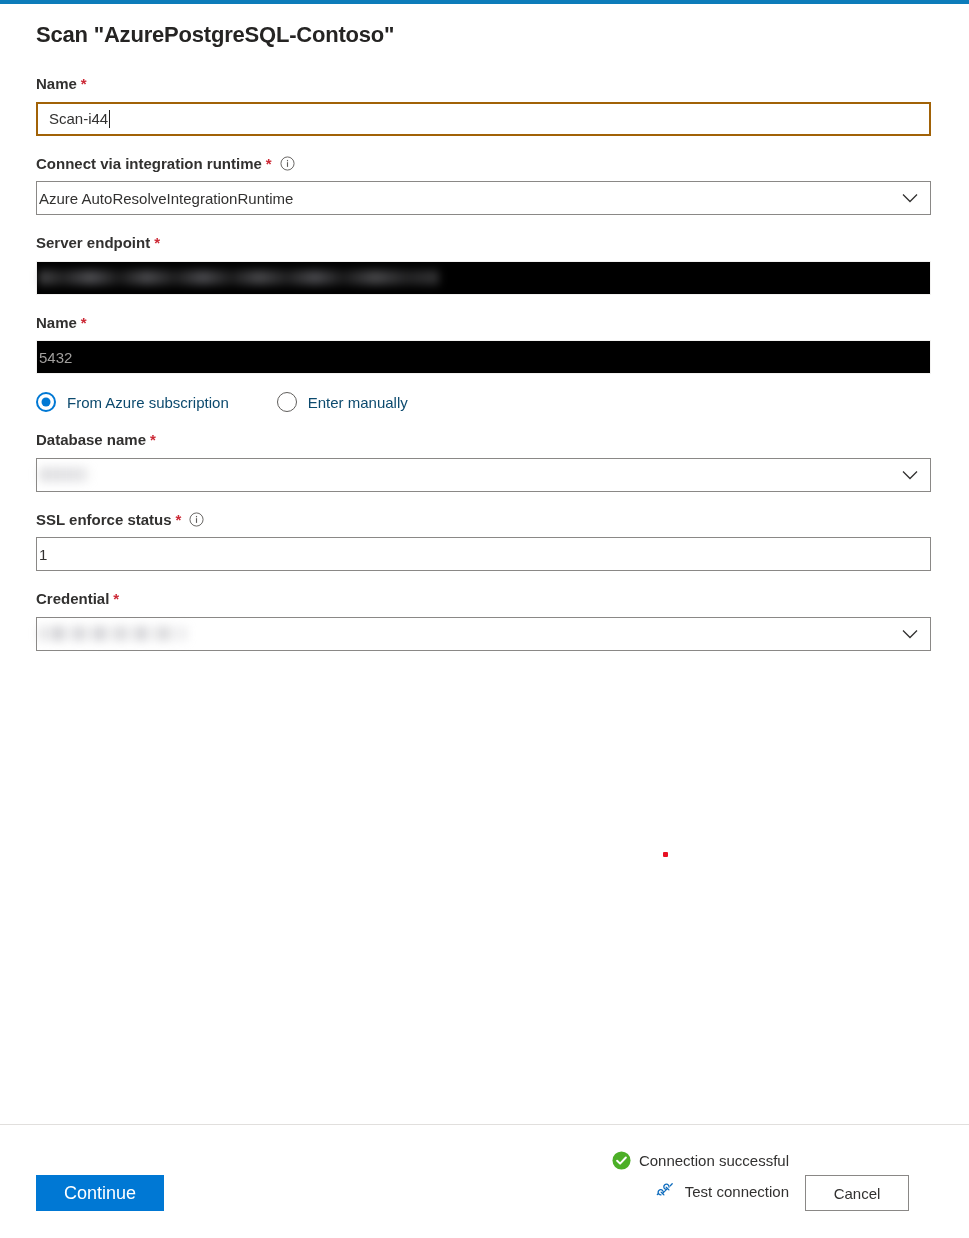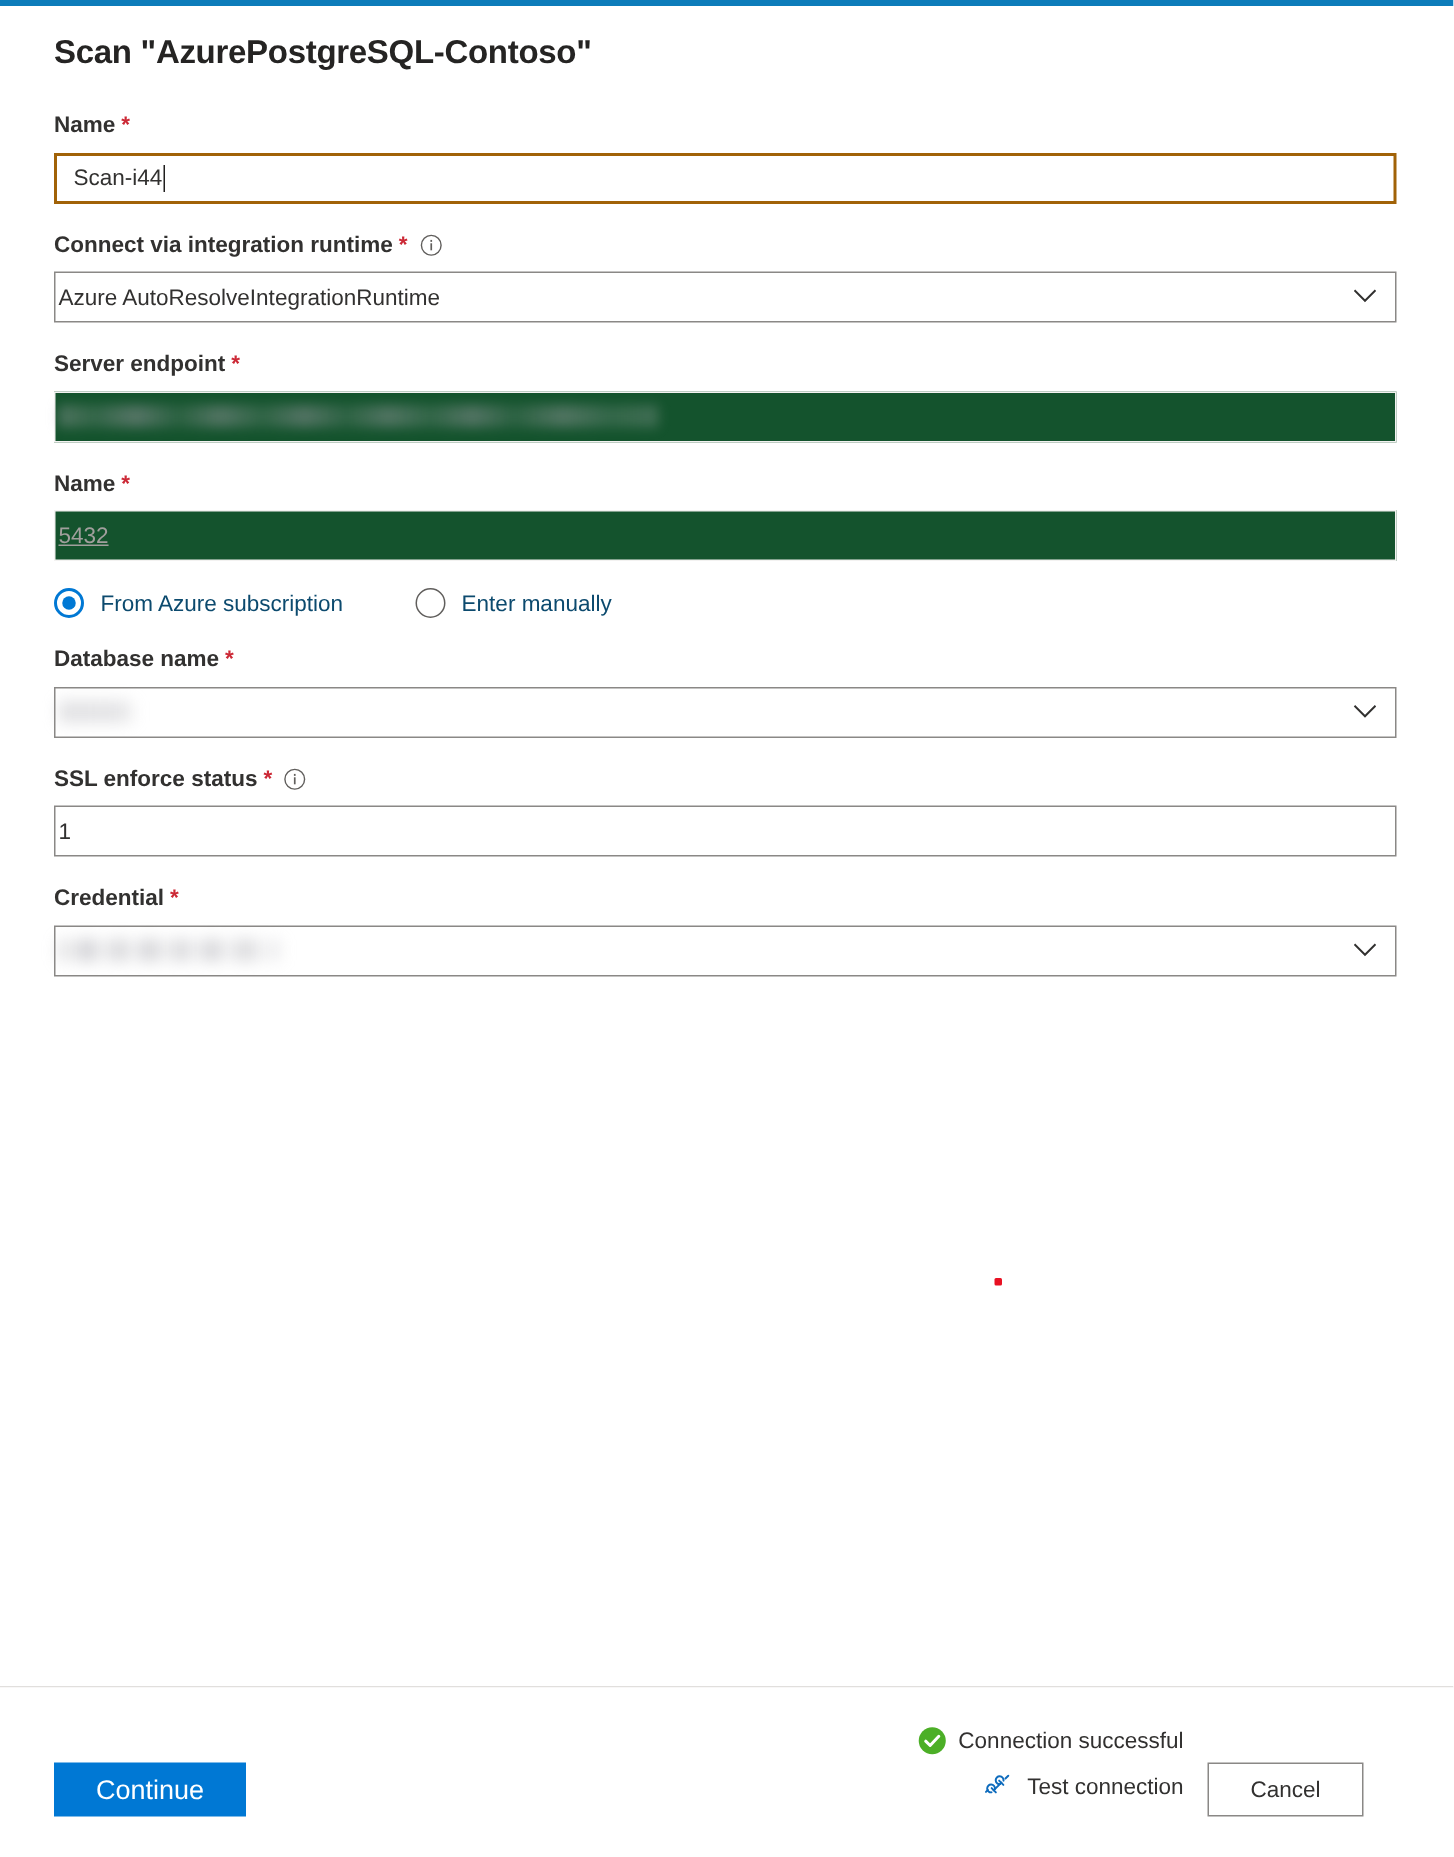--- a/index.html
+++ b/index.html
@@ -82,24 +82,23 @@
     padding: 0 2px;
     font-size: 15px;
     color: #323130;
     position: relative;
   }
   .input-box.focused {
     border: 2px solid #a16207;
     padding: 0 11px;
   }
   .input-box.disabled {
-    background: #14532d;
+    background: #000000;
     border: 1px solid #f3f2f1;
     color: #a19f9d;
-    text-decoration: underline;
   }
   .input-box.dropdown { padding-right: 38px; }
 
   .caret {
     display: inline-block;
     width: 1px;
     height: 18px;
     background: #201f1e;
     margin-left: 1px;
   }

